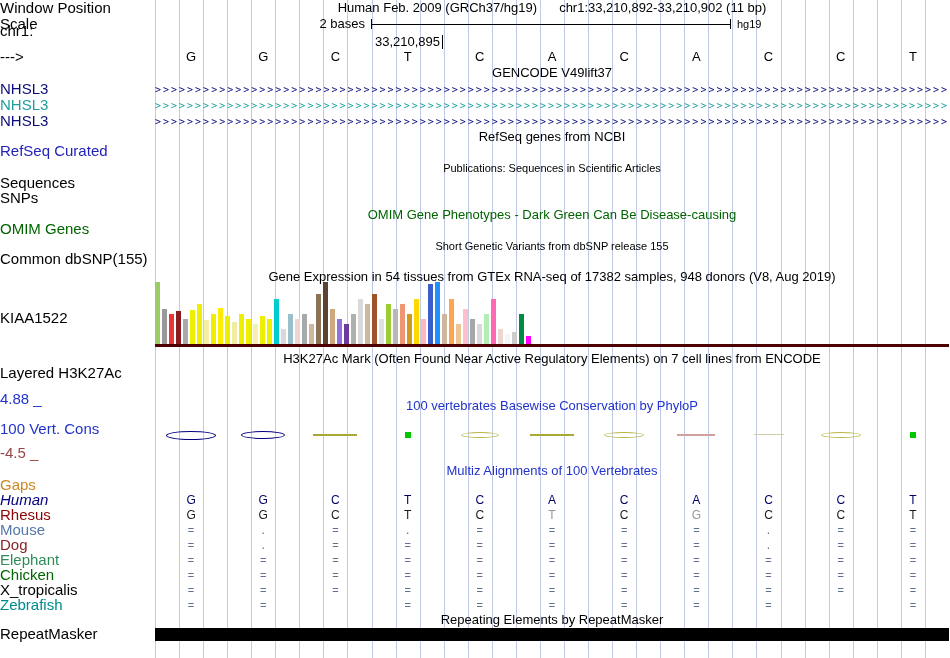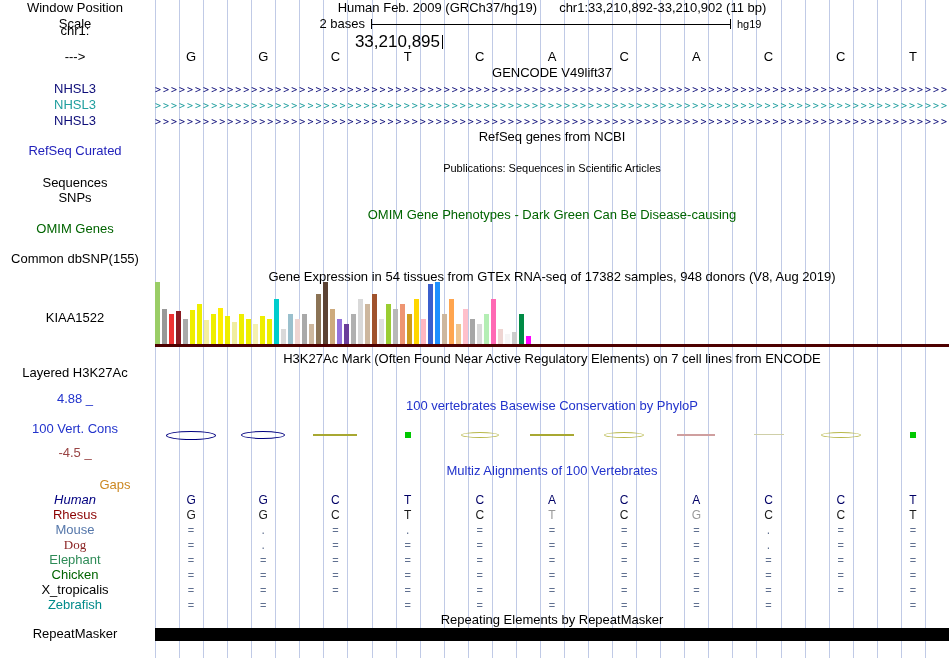--- a/index.html
+++ b/index.html
@@ -1,31 +1,31 @@
 <!DOCTYPE html>
 <html><head>
 <meta charset="utf-8">
 <style>
   * { margin:0; padding:0; box-sizing:border-box; }
   body { background:#fff; }
   #screen { position:relative; width:950px; height:658px; background:#fff; overflow:hidden;
             font-family:"Liberation Sans","DejaVu Sans",sans-serif; color:#000; }
   #labels { position:absolute; left:0; top:0; width:152px; height:658px; background:#fff; z-index:3; }
-  .lbl { position:absolute; left:0; width:150px; text-align:center; font-size:13px; line-height:14px; white-space:nowrap; }
+  .lbl { position:absolute; left:0; width:150px; text-align:left; font-size:15px; line-height:14px; white-space:nowrap; }
   #track { position:absolute; left:155px; top:0; width:794px; height:658px;
            background-image:repeating-linear-gradient(to right, rgba(130,150,205,.5) 0 1px, transparent 1px 24.06px); }
   .title { position:absolute; left:0; width:100%; text-align:center; font-size:13px; line-height:14px; white-space:nowrap; }
   .small { font-size:11px; }
   .hgap { display:inline-block; width:22px; }
   #five-bases { position:absolute; left:40px; width:170px; top:17px; text-align:right; font-size:13px; line-height:14px; }
   #scalebar { position:absolute; left:216px; top:19px; width:360px; height:10px;
               border-left:1px solid #000; border-right:1px solid #000;
               background:linear-gradient(#000,#000) center / 100% 1px no-repeat; }
   #hg19 { position:absolute; left:582px; top:17px; font-size:11px; line-height:14px; }
-  .coord { position:absolute; top:35px; height:14px; text-align:right; font-size:17px; line-height:13px;
+  .coord { position:absolute; top:35px; height:14px; text-align:right; font-size:13px; line-height:13px;
            border-right:1px solid #000; padding-right:2px; }
   #base-row { position:absolute; left:0; top:50px; height:14px; width:100%; }
   .base-cell { position:absolute; top:0; text-align:center; font-size:13px; line-height:14px; }
   .gene-arrows { position:absolute; left:0; width:100%; height:12px; overflow:hidden; white-space:nowrap;
                  font-family:"DejaVu Sans Mono",monospace; font-size:10px; letter-spacing:2px; line-height:12px; }
   #gtex-bars { position:absolute; left:0; top:282px; height:62px; display:flex; align-items:flex-end; gap:2px; }
   .gtex-bar { width:5px; flex:0 0 auto; }
   #gtex-baseline { position:absolute; left:0; top:344px; width:100%; height:3px; background:#4d0000; }
   #cons-row { position:absolute; left:0; top:423px; height:24px; width:100%; }
   .cons-mark { position:absolute; }
@@ -51,25 +51,25 @@
     <div class="lbl" style="top:176px">Sequences</div>
     <div class="lbl" style="top:191px">SNPs</div>
     <div class="lbl" style="top:222px;color:#006400">OMIM Genes</div>
     <div class="lbl" style="top:252px">Common dbSNP(155)</div>
     <div class="lbl" style="top:311px">KIAA1522</div>
     <div class="lbl" style="top:366px">Layered H3K27Ac</div>
     <div class="lbl" style="top:392px;color:#2233cc">4.88 _</div>
     <div class="lbl" style="top:422px;color:#2233cc">100 Vert. Cons</div>
     <div class="lbl" style="top:446px;color:#994444">-4.5 _</div>
     <div class="lbl" style="top:627px">RepeatMasker</div>
-  <div class="lbl" style="top: 478px; color: rgb(204, 136, 34); margin-left: 40px;">Gaps</div>
+  <div class="lbl" style="top: 478px; color: rgb(204, 136, 34);">Gaps</div>
       <div class="lbl" style="top: 493px; color: rgb(0, 0, 128); font-style: italic;">Human</div>
       <div class="lbl" style="top: 508px; color: rgb(139, 0, 0);">Rhesus</div>
       <div class="lbl" style="top: 523px; color: rgb(85, 119, 170);">Mouse</div>
-      <div class="lbl" style="top: 538px; color: rgb(139, 35, 35); font-family: Liberation Serif, serif;">Dog</div>
+      <div class="lbl" style="top: 538px; color: rgb(139, 35, 35);">Dog</div>
       <div class="lbl" style="top: 553px; color: rgb(46, 139, 87);">Elephant</div>
       <div class="lbl" style="top: 568px; color: rgb(0, 100, 0);">Chicken</div>
       <div class="lbl" style="top: 583px; color: #000000;">X_tropicalis</div>
       <div class="lbl" style="top: 598px; color: rgb(0, 139, 139);">Zebrafish</div>
     </div>
 
   <div id="track">
     <div class="title" style="top:1px">
       <span>Human Feb. 2009 (GRCh37/hg19)</span><span class="hgap"></span><span>chr1:33,210,892-33,210,902 (11 bp)</span>
     </div>
@@ -95,20 +95,21 @@
       </div>
 
     <div class="title" style="top:66px">GENCODE V49lift37</div>
     <div class="gene-arrows" style="top: 84px; color: rgb(12, 12, 120);">&gt;&gt;&gt;&gt;&gt;&gt;&gt;&gt;&gt;&gt;&gt;&gt;&gt;&gt;&gt;&gt;&gt;&gt;&gt;&gt;&gt;&gt;&gt;&gt;&gt;&gt;&gt;&gt;&gt;&gt;&gt;&gt;&gt;&gt;&gt;&gt;&gt;&gt;&gt;&gt;&gt;&gt;&gt;&gt;&gt;&gt;&gt;&gt;&gt;&gt;&gt;&gt;&gt;&gt;&gt;&gt;&gt;&gt;&gt;&gt;&gt;&gt;&gt;&gt;&gt;&gt;&gt;&gt;&gt;&gt;&gt;&gt;&gt;&gt;&gt;&gt;&gt;&gt;&gt;&gt;&gt;&gt;&gt;&gt;&gt;&gt;&gt;&gt;&gt;&gt;&gt;&gt;&gt;&gt;&gt;&gt;&gt;&gt;&gt;&gt;&gt;&gt;&gt;&gt;&gt;&gt;&gt;&gt;&gt;&gt;&gt;&gt;&gt;&gt;&gt;&gt;&gt;&gt;&gt;&gt;&gt;&gt;&gt;&gt;&gt;&gt;&gt;&gt;&gt;&gt;&gt;&gt;&gt;&gt;&gt;&gt;&gt;&gt;&gt;&gt;&gt;&gt;&gt;&gt;&gt;&gt;&gt;&gt;&gt;&gt;&gt;&gt;&gt;&gt;&gt;&gt;&gt;&gt;&gt;&gt;&gt;&gt;&gt;&gt;&gt;&gt;&gt;&gt;&gt;&gt;&gt;&gt;&gt;&gt;&gt;&gt;&gt;&gt;&gt;&gt;&gt;&gt;&gt;&gt;&gt;&gt;&gt;&gt;&gt;&gt;&gt;&gt;&gt;&gt;&gt;&gt;&gt;&gt;&gt;&gt;&gt;&gt;&gt;&gt;&gt;&gt;&gt;&gt;&gt;&gt;&gt;&gt;&gt;&gt;&gt;&gt;&gt;&gt;&gt;&gt;&gt;&gt;&gt;&gt;&gt;&gt;&gt;&gt;&gt;&gt;&gt;&gt;&gt;&gt;&gt;&gt;&gt;&gt;&gt;&gt;&gt;&gt;&gt;&gt;&gt;&gt;&gt;&gt;&gt;&gt;&gt;&gt;&gt;&gt;&gt;&gt;&gt;&gt;&gt;&gt;</div>
     <div class="gene-arrows" style="top: 100px; color: rgb(31, 158, 158);">&gt;&gt;&gt;&gt;&gt;&gt;&gt;&gt;&gt;&gt;&gt;&gt;&gt;&gt;&gt;&gt;&gt;&gt;&gt;&gt;&gt;&gt;&gt;&gt;&gt;&gt;&gt;&gt;&gt;&gt;&gt;&gt;&gt;&gt;&gt;&gt;&gt;&gt;&gt;&gt;&gt;&gt;&gt;&gt;&gt;&gt;&gt;&gt;&gt;&gt;&gt;&gt;&gt;&gt;&gt;&gt;&gt;&gt;&gt;&gt;&gt;&gt;&gt;&gt;&gt;&gt;&gt;&gt;&gt;&gt;&gt;&gt;&gt;&gt;&gt;&gt;&gt;&gt;&gt;&gt;&gt;&gt;&gt;&gt;&gt;&gt;&gt;&gt;&gt;&gt;&gt;&gt;&gt;&gt;&gt;&gt;&gt;&gt;&gt;&gt;&gt;&gt;&gt;&gt;&gt;&gt;&gt;&gt;&gt;&gt;&gt;&gt;&gt;&gt;&gt;&gt;&gt;&gt;&gt;&gt;&gt;&gt;&gt;&gt;&gt;&gt;&gt;&gt;&gt;&gt;&gt;&gt;&gt;&gt;&gt;&gt;&gt;&gt;&gt;&gt;&gt;&gt;&gt;&gt;&gt;&gt;&gt;&gt;&gt;&gt;&gt;&gt;&gt;&gt;&gt;&gt;&gt;&gt;&gt;&gt;&gt;&gt;&gt;&gt;&gt;&gt;&gt;&gt;&gt;&gt;&gt;&gt;&gt;&gt;&gt;&gt;&gt;&gt;&gt;&gt;&gt;&gt;&gt;&gt;&gt;&gt;&gt;&gt;&gt;&gt;&gt;&gt;&gt;&gt;&gt;&gt;&gt;&gt;&gt;&gt;&gt;&gt;&gt;&gt;&gt;&gt;&gt;&gt;&gt;&gt;&gt;&gt;&gt;&gt;&gt;&gt;&gt;&gt;&gt;&gt;&gt;&gt;&gt;&gt;&gt;&gt;&gt;&gt;&gt;&gt;&gt;&gt;&gt;&gt;&gt;&gt;&gt;&gt;&gt;&gt;&gt;&gt;&gt;&gt;&gt;&gt;&gt;&gt;&gt;&gt;&gt;&gt;&gt;&gt;&gt;&gt;&gt;&gt;&gt;&gt;</div>
     <div class="gene-arrows" style="top: 116px; color: rgb(12, 12, 120);">&gt;&gt;&gt;&gt;&gt;&gt;&gt;&gt;&gt;&gt;&gt;&gt;&gt;&gt;&gt;&gt;&gt;&gt;&gt;&gt;&gt;&gt;&gt;&gt;&gt;&gt;&gt;&gt;&gt;&gt;&gt;&gt;&gt;&gt;&gt;&gt;&gt;&gt;&gt;&gt;&gt;&gt;&gt;&gt;&gt;&gt;&gt;&gt;&gt;&gt;&gt;&gt;&gt;&gt;&gt;&gt;&gt;&gt;&gt;&gt;&gt;&gt;&gt;&gt;&gt;&gt;&gt;&gt;&gt;&gt;&gt;&gt;&gt;&gt;&gt;&gt;&gt;&gt;&gt;&gt;&gt;&gt;&gt;&gt;&gt;&gt;&gt;&gt;&gt;&gt;&gt;&gt;&gt;&gt;&gt;&gt;&gt;&gt;&gt;&gt;&gt;&gt;&gt;&gt;&gt;&gt;&gt;&gt;&gt;&gt;&gt;&gt;&gt;&gt;&gt;&gt;&gt;&gt;&gt;&gt;&gt;&gt;&gt;&gt;&gt;&gt;&gt;&gt;&gt;&gt;&gt;&gt;&gt;&gt;&gt;&gt;&gt;&gt;&gt;&gt;&gt;&gt;&gt;&gt;&gt;&gt;&gt;&gt;&gt;&gt;&gt;&gt;&gt;&gt;&gt;&gt;&gt;&gt;&gt;&gt;&gt;&gt;&gt;&gt;&gt;&gt;&gt;&gt;&gt;&gt;&gt;&gt;&gt;&gt;&gt;&gt;&gt;&gt;&gt;&gt;&gt;&gt;&gt;&gt;&gt;&gt;&gt;&gt;&gt;&gt;&gt;&gt;&gt;&gt;&gt;&gt;&gt;&gt;&gt;&gt;&gt;&gt;&gt;&gt;&gt;&gt;&gt;&gt;&gt;&gt;&gt;&gt;&gt;&gt;&gt;&gt;&gt;&gt;&gt;&gt;&gt;&gt;&gt;&gt;&gt;&gt;&gt;&gt;&gt;&gt;&gt;&gt;&gt;&gt;&gt;&gt;&gt;&gt;&gt;&gt;&gt;&gt;&gt;&gt;&gt;&gt;&gt;&gt;&gt;&gt;&gt;&gt;&gt;&gt;&gt;&gt;&gt;&gt;&gt;&gt;</div>
 
     <div class="title" style="top:130px">RefSeq genes from NCBI</div>
     <div class="title" style="top:208px;color:#006400">OMIM Gene Phenotypes - Dark Green Can Be Disease-causing</div>
     <div class="title small" style="top:161px">Publications: Sequences in Scientific Articles</div>
+    <div class="title small" style="top:239px">Short Genetic Variants from dbSNP release 155</div>
     <div class="title" style="top:270px">Gene Expression in 54 tissues from GTEx RNA-seq of 17382 samples, 948 donors (V8, Aug 2019)</div>
 
     <div id="gtex-bars">
         <div class="gtex-bar" style="height: 62px; background: rgb(154, 205, 102);"></div>
         <div class="gtex-bar" style="height: 35px; background: rgb(153, 153, 153);"></div>
         <div class="gtex-bar" style="height: 30px; background: rgb(238, 51, 51);"></div>
         <div class="gtex-bar" style="height: 33px; background: rgb(139, 28, 34);"></div>
         <div class="gtex-bar" style="height: 25px; background: rgb(170, 170, 170);"></div>
         <div class="gtex-bar" style="height: 34px; background: rgb(238, 238, 0);"></div>
         <div class="gtex-bar" style="height: 40px; background: rgb(238, 238, 0);"></div>

